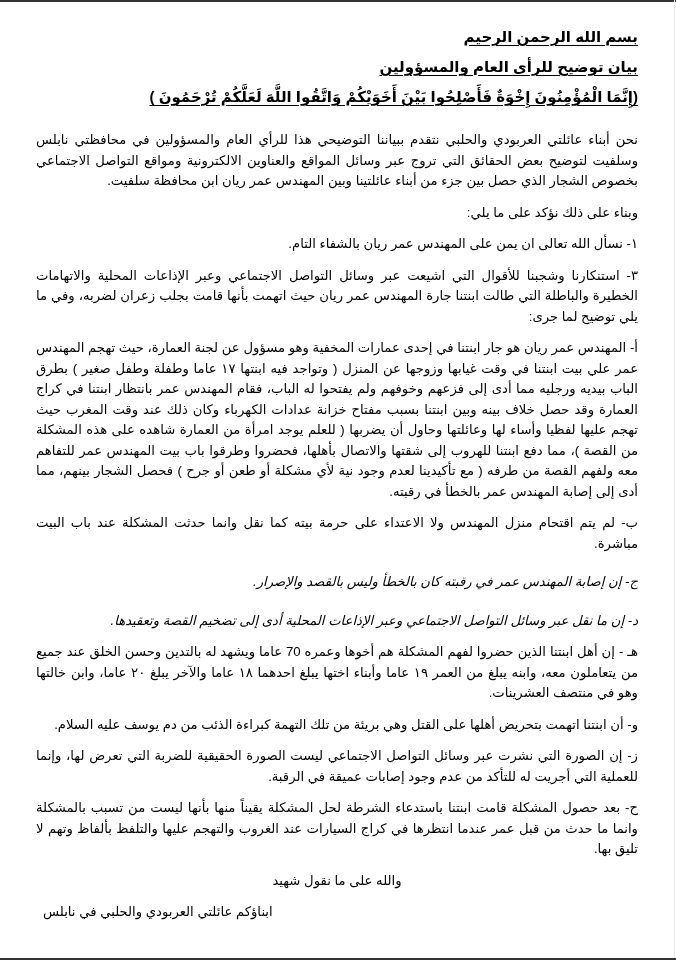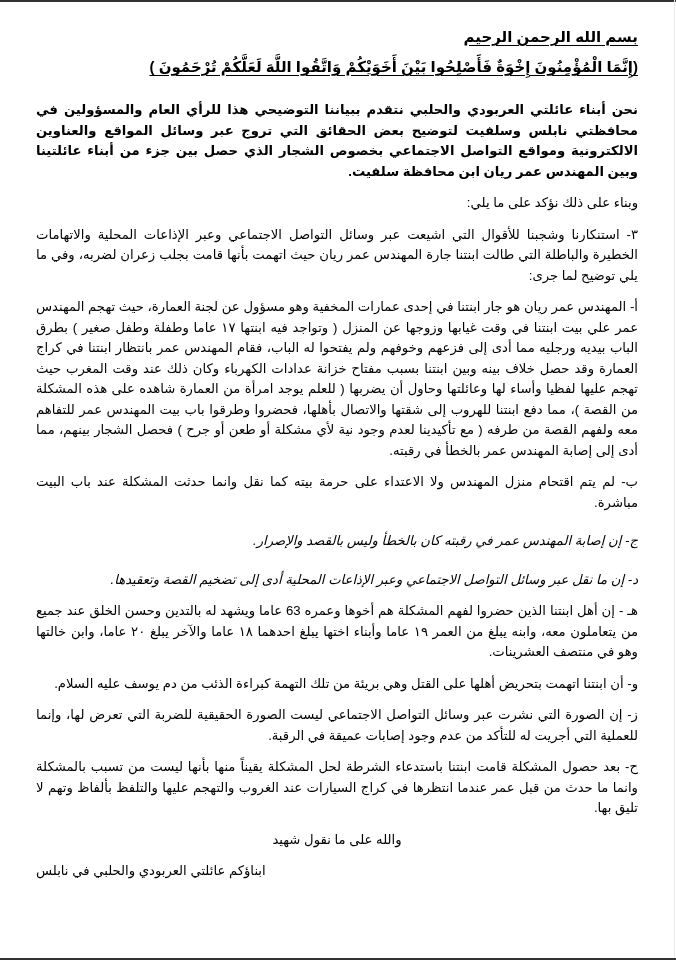--- a/index.html
+++ b/index.html
@@ -25,46 +25,48 @@
     text-align: center; font-weight: bold; font-size: 15px;
     text-decoration: underline; text-underline-offset: 3px;
     margin: 0; line-height: 19px;
   }
   .hdr + .hdr { margin-top: 11px; }
   .verse { margin-top: 9px; font-size: 15px; text-decoration: underline; }
   p {
     margin: 0; font-size: 13.2px; line-height: 20.5px;
     text-align: justify; text-align-last: right;
   }
-  .intro { margin-top: 24px; font-weight: bold; }
+  .intro { margin-top: 24px; }
   .gap { margin-top: 11px; }
   .gap-s { margin-top: 18px; font-style: italic; }
   .center { text-align: right; text-align-last: center; }
-  .sign { text-align: right; text-align-last: left; }
+  .sign { text-align: right; text-align-last: left; margin-left: 7px; }
 </style>
 </head>
 <body>
 
 <div class="bar-top"></div>
 <div class="edge-right"></div>
 
 <div class="page">
   <p class="hdr">بسم الله الرحمن الرحيم</p>
+  <p class="hdr">بيان توضيح للرأى العام والمسؤولين</p>
   <p class="hdr verse">(إِنَّمَا الْمُؤْمِنُونَ إِخْوَةٌ فَأَصْلِحُوا بَيْنَ أَخَوَيْكُمْ وَاتَّقُوا اللَّهَ لَعَلَّكُمْ تُرْحَمُونَ )</p>
 
   <p class="intro">نحن أبناء عائلتي العربودي والحلبي نتقدم ببياننا التوضيحي هذا للرأي العام والمسؤولين في محافظتي نابلس وسلفيت لتوضيح بعض الحقائق التي تروج عبر وسائل المواقع والعناوين الالكترونية ومواقع التواصل الاجتماعي بخصوص الشجار الذي حصل بين جزء من أبناء عائلتينا وبين المهندس عمر ريان ابن محافظة سلفيت.</p>
   <p class="gap">وبناء على ذلك نؤكد على ما يلي:</p>
 
+  <p class="gap">١- نسأل الله تعالى ان يمن على المهندس عمر ريان بالشفاء التام.</p>
   <p class="gap">٣- استنكارنا وشجبنا للأقوال التي اشيعت عبر وسائل التواصل الاجتماعي وعبر الإذاعات المحلية والاتهامات الخطيرة والباطلة التي طالت ابنتنا جارة المهندس عمر ريان حيث اتهمت بأنها قامت بجلب زعران لضربه، وفي ما يلي توضيح لما جرى:</p>
 
   <p class="gap">أ- المهندس عمر ريان هو جار ابنتنا في إحدى عمارات المخفية وهو مسؤول عن لجنة العمارة، حيث تهجم المهندس عمر علي بيت ابنتنا في وقت غيابها  وزوجها عن المنزل ( وتواجد فيه ابنتها ١٧ عاما وطفلة وطفل صغير ) بطرق الباب بيديه ورجليه مما أدى إلى فزعهم وخوفهم ولم يفتحوا له الباب، فقام المهندس عمر بانتظار ابنتنا في كراج العمارة وقد حصل خلاف بينه وبين ابنتنا بسبب مفتاح خزانة عدادات الكهرباء وكان ذلك عند وقت المغرب حيث تهجم عليها لفظيا وأساء لها وعائلتها وحاول أن يضربها ( للعلم يوجد امرأة من العمارة شاهده على هذه المشكلة من القصة )، مما دفع ابنتنا للهروب إلى شقتها والاتصال بأهلها، فحضروا وطرقوا باب بيت المهندس عمر للتفاهم معه ولفهم القصة من طرفه ( مع تأكيدينا لعدم وجود نية لأي مشكلة أو طعن أو جرح ) فحصل الشجار بينهم، مما أدى إلى إصابة المهندس عمر بالخطأ في رقبته.</p>
   <p class="gap">ب- لم يتم اقتحام منزل المهندس ولا الاعتداء على حرمة بيته كما نقل وانما حدثت المشكلة عند باب البيت مباشرة.</p>
   <p class="gap-s">ج- إن إصابة المهندس عمر في رقبته كان بالخطأ وليس بالقصد والإصرار.</p>
   <p class="gap-s">د- إن ما نقل عبر وسائل التواصل الاجتماعي وعبر الإذاعات المحلية أدى إلى تضخيم القصة وتعقيدها.</p>
-  <p class="gap">هـ - إن أهل ابنتنا الذين حضروا لفهم المشكلة هم أخوها وعمره 63 عاما ويشهد له بالتدين وحسن الخلق عند جميع من يتعاملون معه، وابنه يبلغ من العمر ١٩ عاما وأبناء اختها يبلغ احدهما ١٨ عاما والآخر يبلغ ٢٠ عاما، وابن خالتها وهو في منتصف العشرينات.</p>
+  <p class="gap">هـ - إن أهل ابنتنا الذين حضروا لفهم المشكلة هم أخوها وعمره 70 عاما ويشهد له بالتدين وحسن الخلق عند جميع من يتعاملون معه، وابنه يبلغ من العمر ١٩ عاما وأبناء اختها يبلغ احدهما ١٨ عاما والآخر يبلغ ٢٠ عاما، وابن خالتها وهو في منتصف العشرينات.</p>
   <p class="gap">و- أن ابنتنا اتهمت بتحريض أهلها على القتل وهي بريئة من تلك التهمة كبراءة الذئب من دم يوسف عليه السلام.</p>
   <p class="gap">ز- إن الصورة التي نشرت عبر وسائل التواصل الاجتماعي ليست الصورة الحقيقية للضربة التي تعرض لها، وإنما للعملية التي أجريت له للتأكد من عدم وجود إصابات عميقة في الرقبة.</p>
   <p class="gap">ح- بعد حصول المشكلة قامت ابنتنا باستدعاء الشرطة لحل المشكلة يقيناً منها بأنها ليست من تسبب بالمشكلة وانما ما حدث من قبل عمر عندما انتظرها في كراج السيارات عند الغروب والتهجم عليها والتلفظ بألفاظ وتهم لا تليق بها.</p>
 
   <p class="gap center">والله على ما نقول شهيد</p>
   <p class="gap sign">ابناؤكم عائلتي العربودي والحلبي في نابلس</p>
 
 </div>
 
 <div class="bar-bottom"></div>

